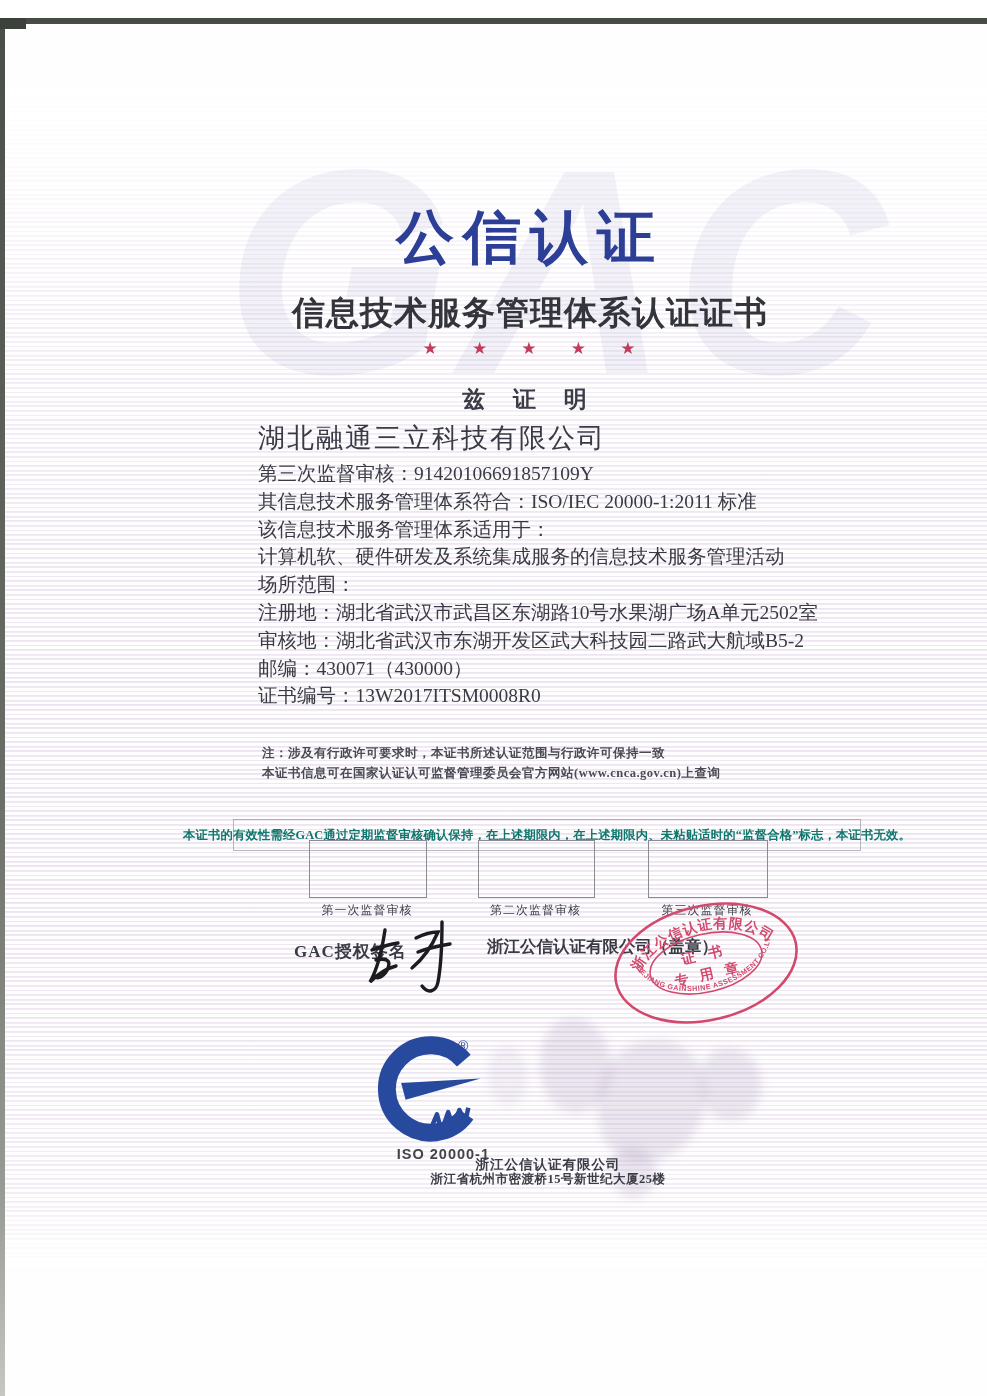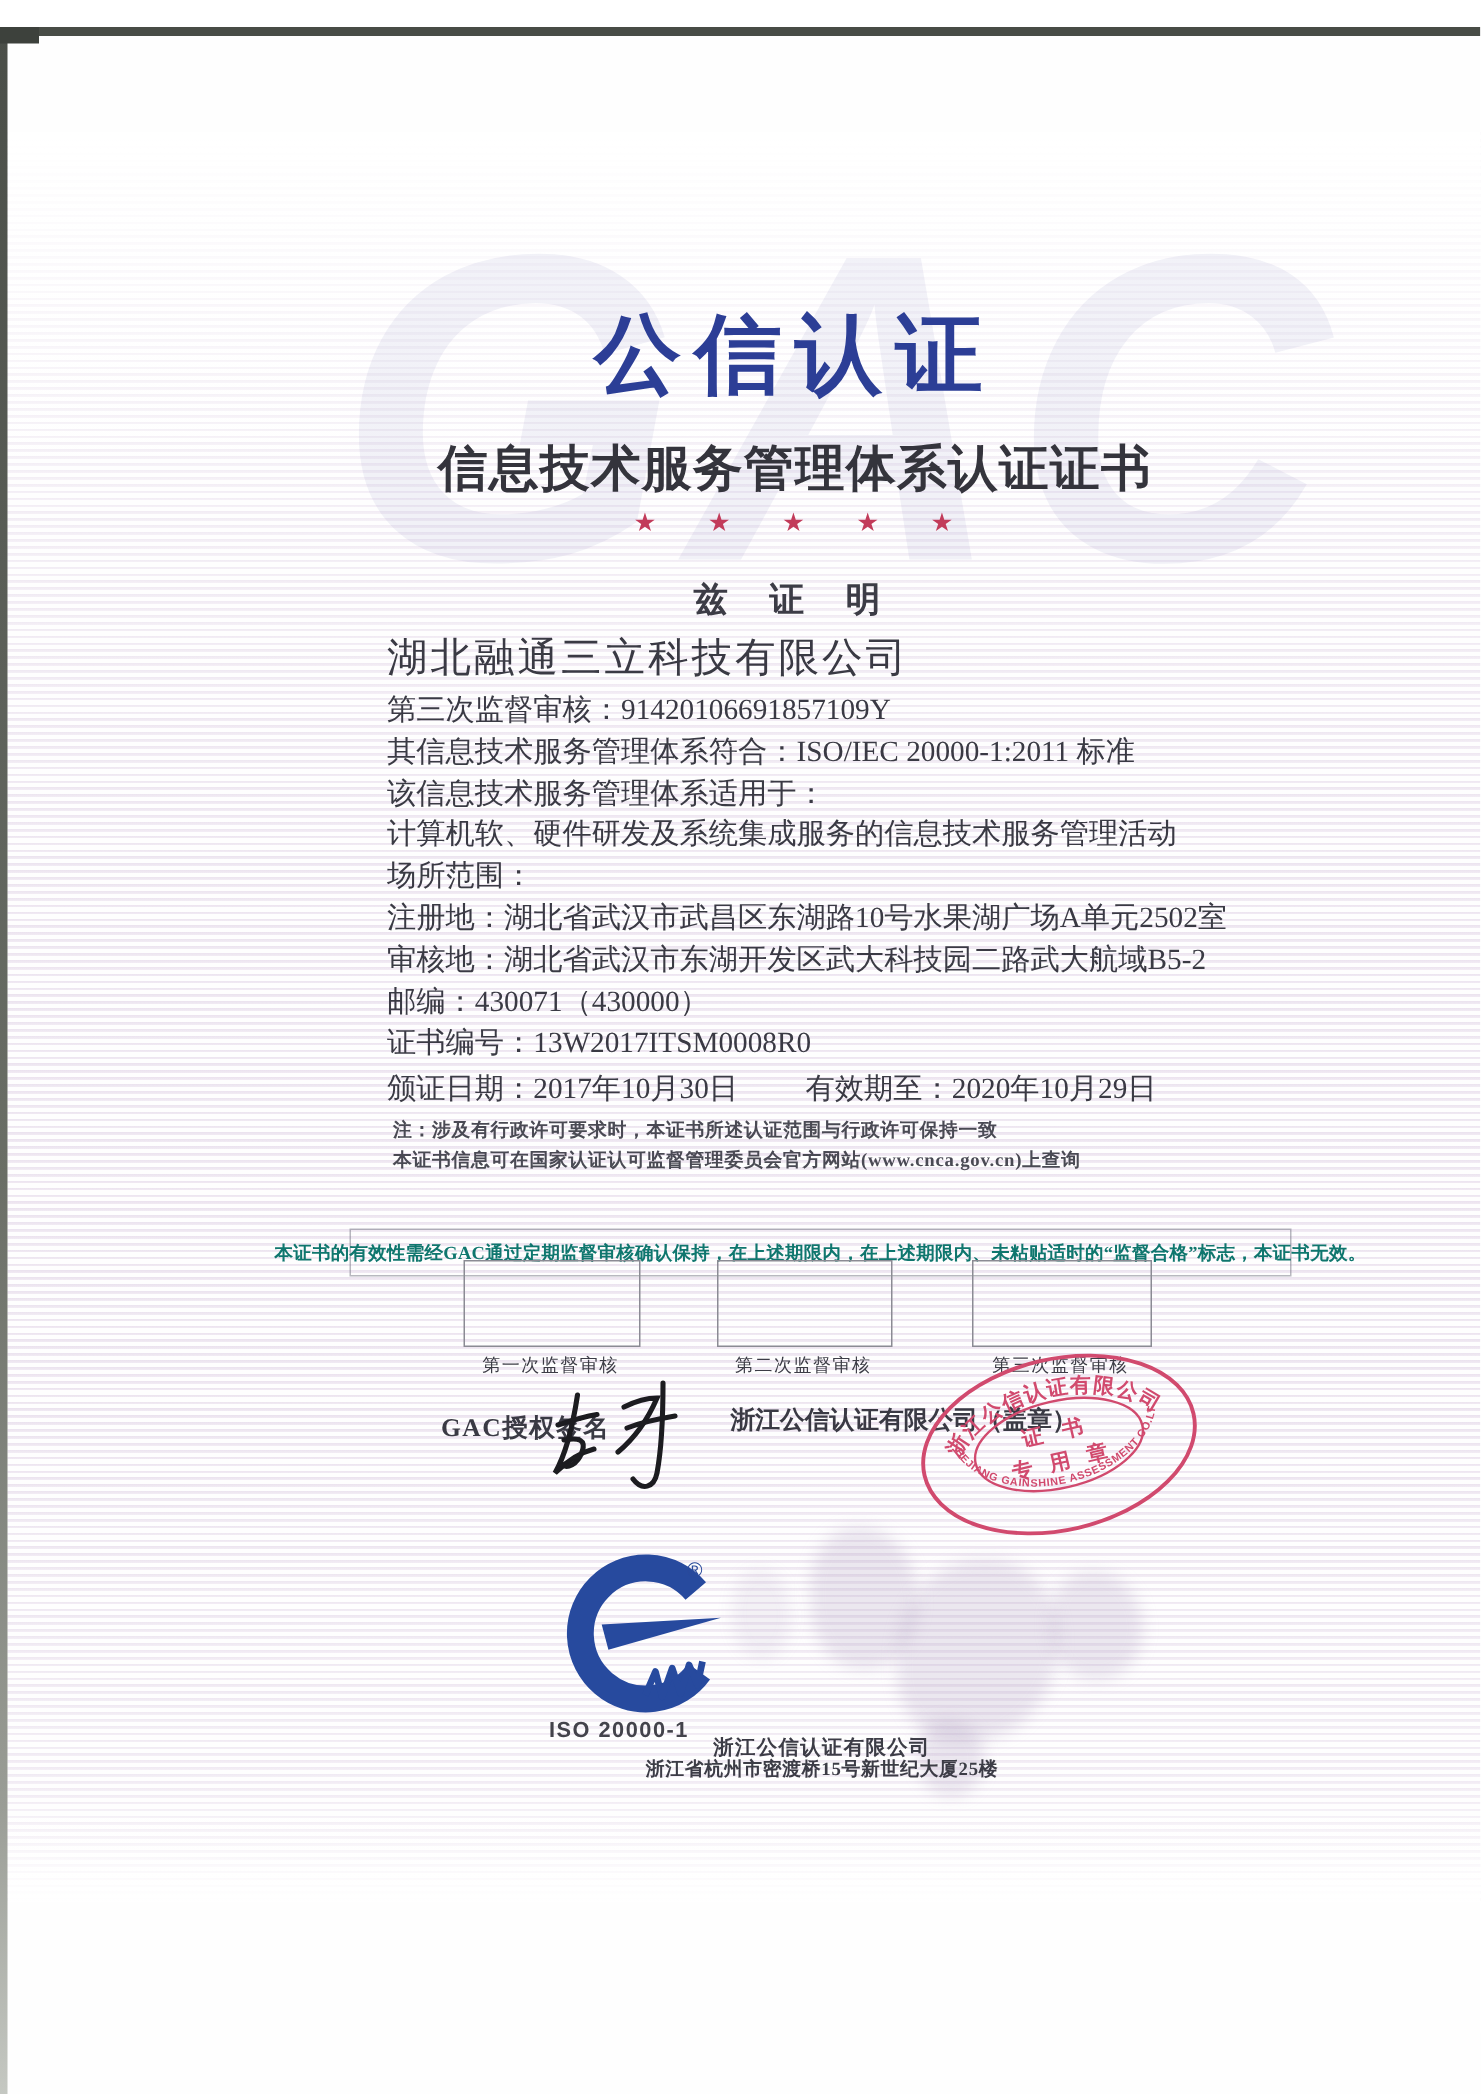--- a/index.html
+++ b/index.html
@@ -96,21 +96,21 @@
   .sl2{left:468px;width:135px;}
   .sl3{left:638px;width:138px;}
 
   .sig-label{position:absolute;left:294px;top:922px;font-size:17px;font-weight:bold;color:#3a3a44;letter-spacing:1px;}
   .sig-svg{position:absolute;left:358px;top:890px;}
   .seal-label{position:absolute;left:487px;top:918px;font-size:16.5px;font-weight:bold;color:#3a3a44;}
   .stamp{position:absolute;left:608px;top:882px;transform:rotate(-13deg);}
 
   .logo-wrap{position:absolute;left:370px;top:1018px;width:116px;height:112px;}
   .logo-reg{position:absolute;left:458px;top:1020px;font-size:14px;color:#2a4a9b;font-family:"Liberation Sans",sans-serif;}
-  .logo-label{position:absolute;left:366px;top:1128px;width:124px;text-align:left;
+  .logo-label{position:absolute;left:366px;top:1128px;width:124px;text-align:right;
     font-family:"Liberation Sans",sans-serif;font-size:14.5px;font-weight:bold;color:#43434b;letter-spacing:1px;}
 
   .footer{position:absolute;left:398px;top:1139px;width:300px;text-align:center;color:#3c3c46;}
   .footer .f1{font-size:13.5px;font-weight:bold;line-height:15px;letter-spacing:1px;}
   .footer .f2{font-size:12.5px;font-weight:bold;line-height:14px;letter-spacing:.5px;}
   .footer .f3{font-size:12px;font-weight:bold;line-height:19px;letter-spacing:1px;}
 </style>
 </head>
 <body>
 
@@ -138,24 +138,20 @@
       <div class="bline">其信息技术服务管理体系符合：ISO/IEC 20000-1:2011 标准</div>
       <div class="bline">该信息技术服务管理体系适用于：</div>
       <div class="bline">计算机软、硬件研发及系统集成服务的信息技术服务管理活动</div>
       <div class="bline">场所范围：</div>
       <div class="bline">注册地：湖北省武汉市武昌区东湖路10号水果湖广场A单元2502室</div>
       <div class="bline">审核地：湖北省武汉市东湖开发区武大科技园二路武大航域B5-2</div>
       <div class="bline">邮编：430071（430000）</div>
       <div class="bline">证书编号：13W2017ITSM0008R0</div>
     </div>
 
-    <div class="date-row">
-      <span>颁证日期：2017年10月30日</span>
-      <span class="valid">有效期至：2020年10月29日</span>
-    </div>
 
     <div class="note1">注：涉及有行政许可要求时，本证书所述认证范围与行政许可保持一致</div>
     <div class="note2">本证书信息可在国家认证认可监督管理委员会官方网站(www.cnca.gov.cn)上查询</div>
 
     <div class="validity-box">本证书的有效性需经GAC通过定期监督审核确认保持，在上述期限内，在上述期限内、未粘贴适时的“监督合格”标志，本证书无效。</div>
 
     <div class="sup-box sb1"></div>
     <div class="sup-box sb2"></div>
     <div class="sup-box sb3"></div>
     <div class="sup-label sl1">第一次监督审核</div>

